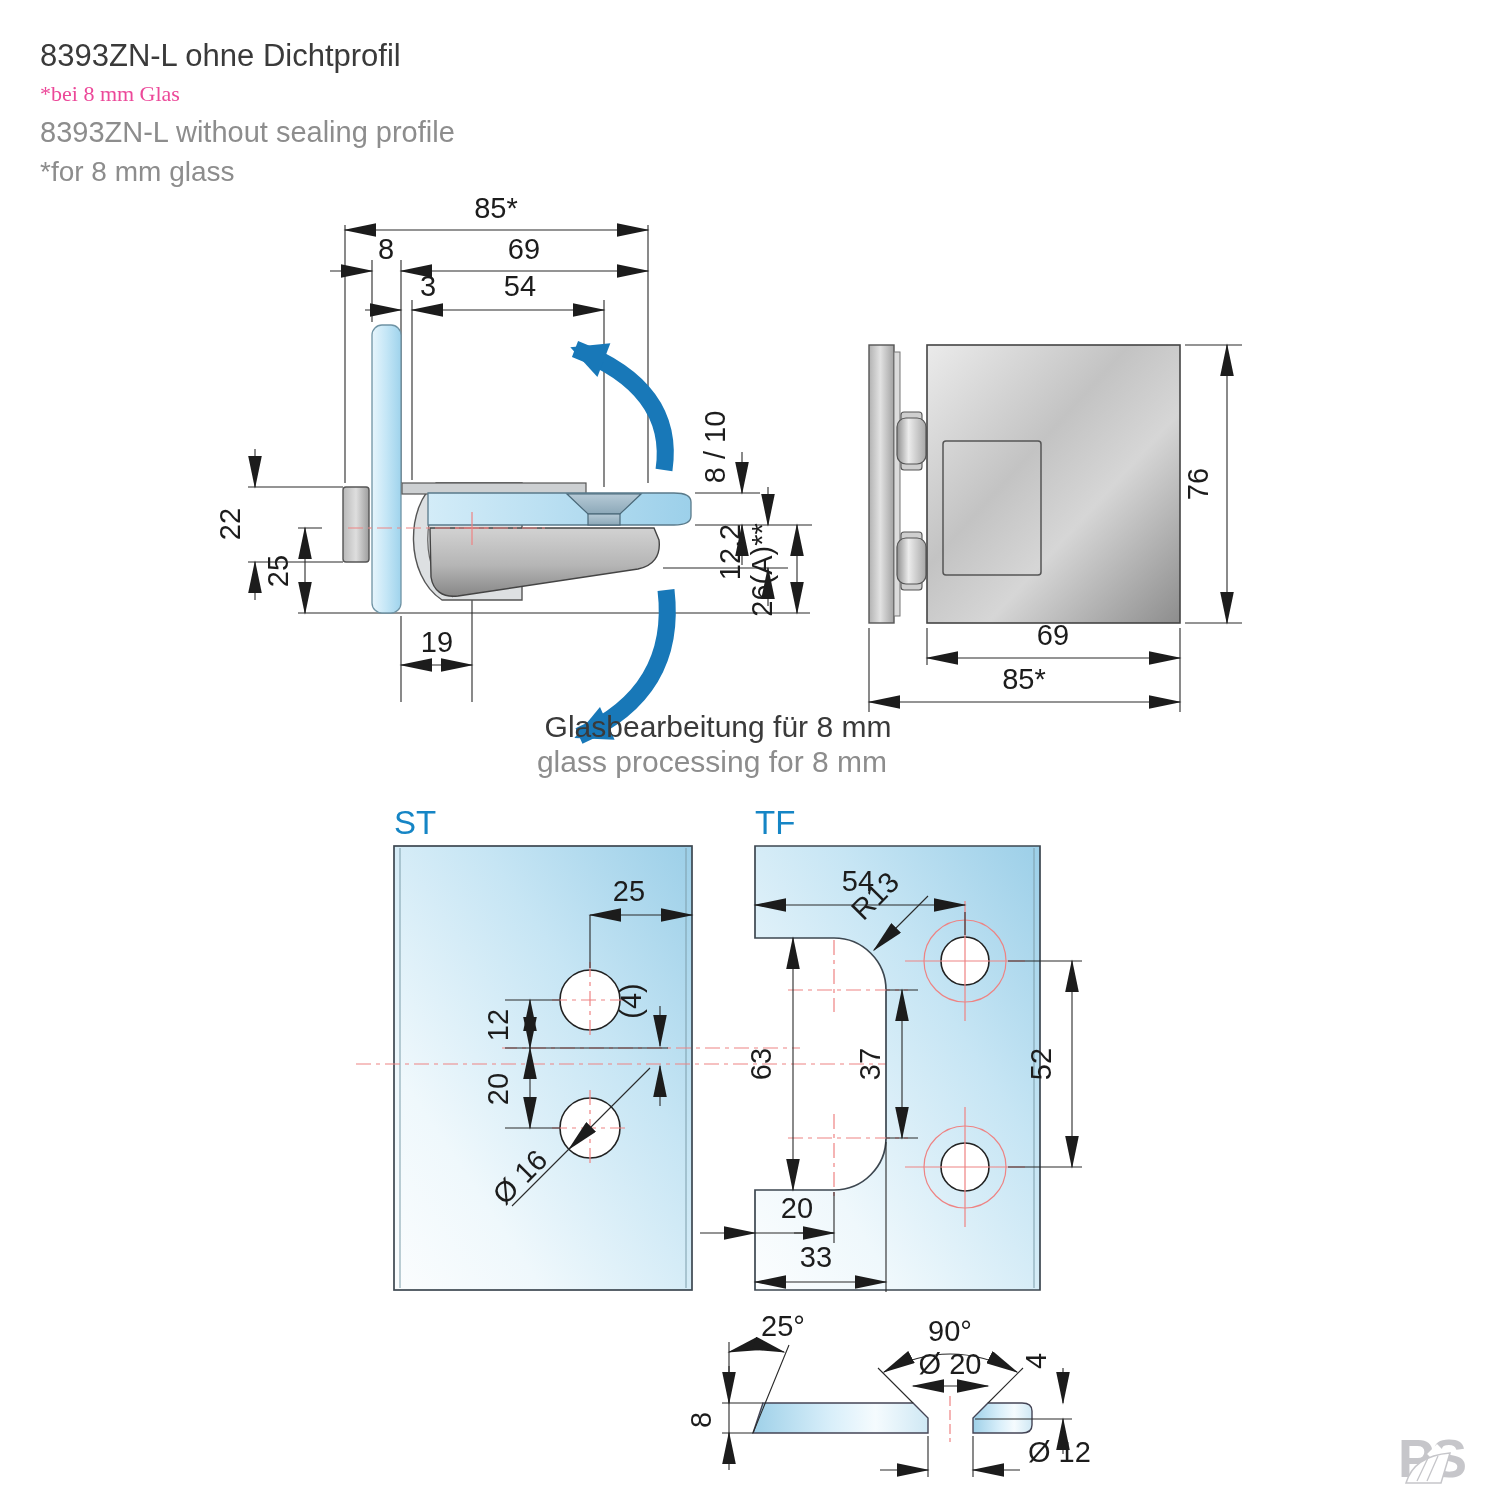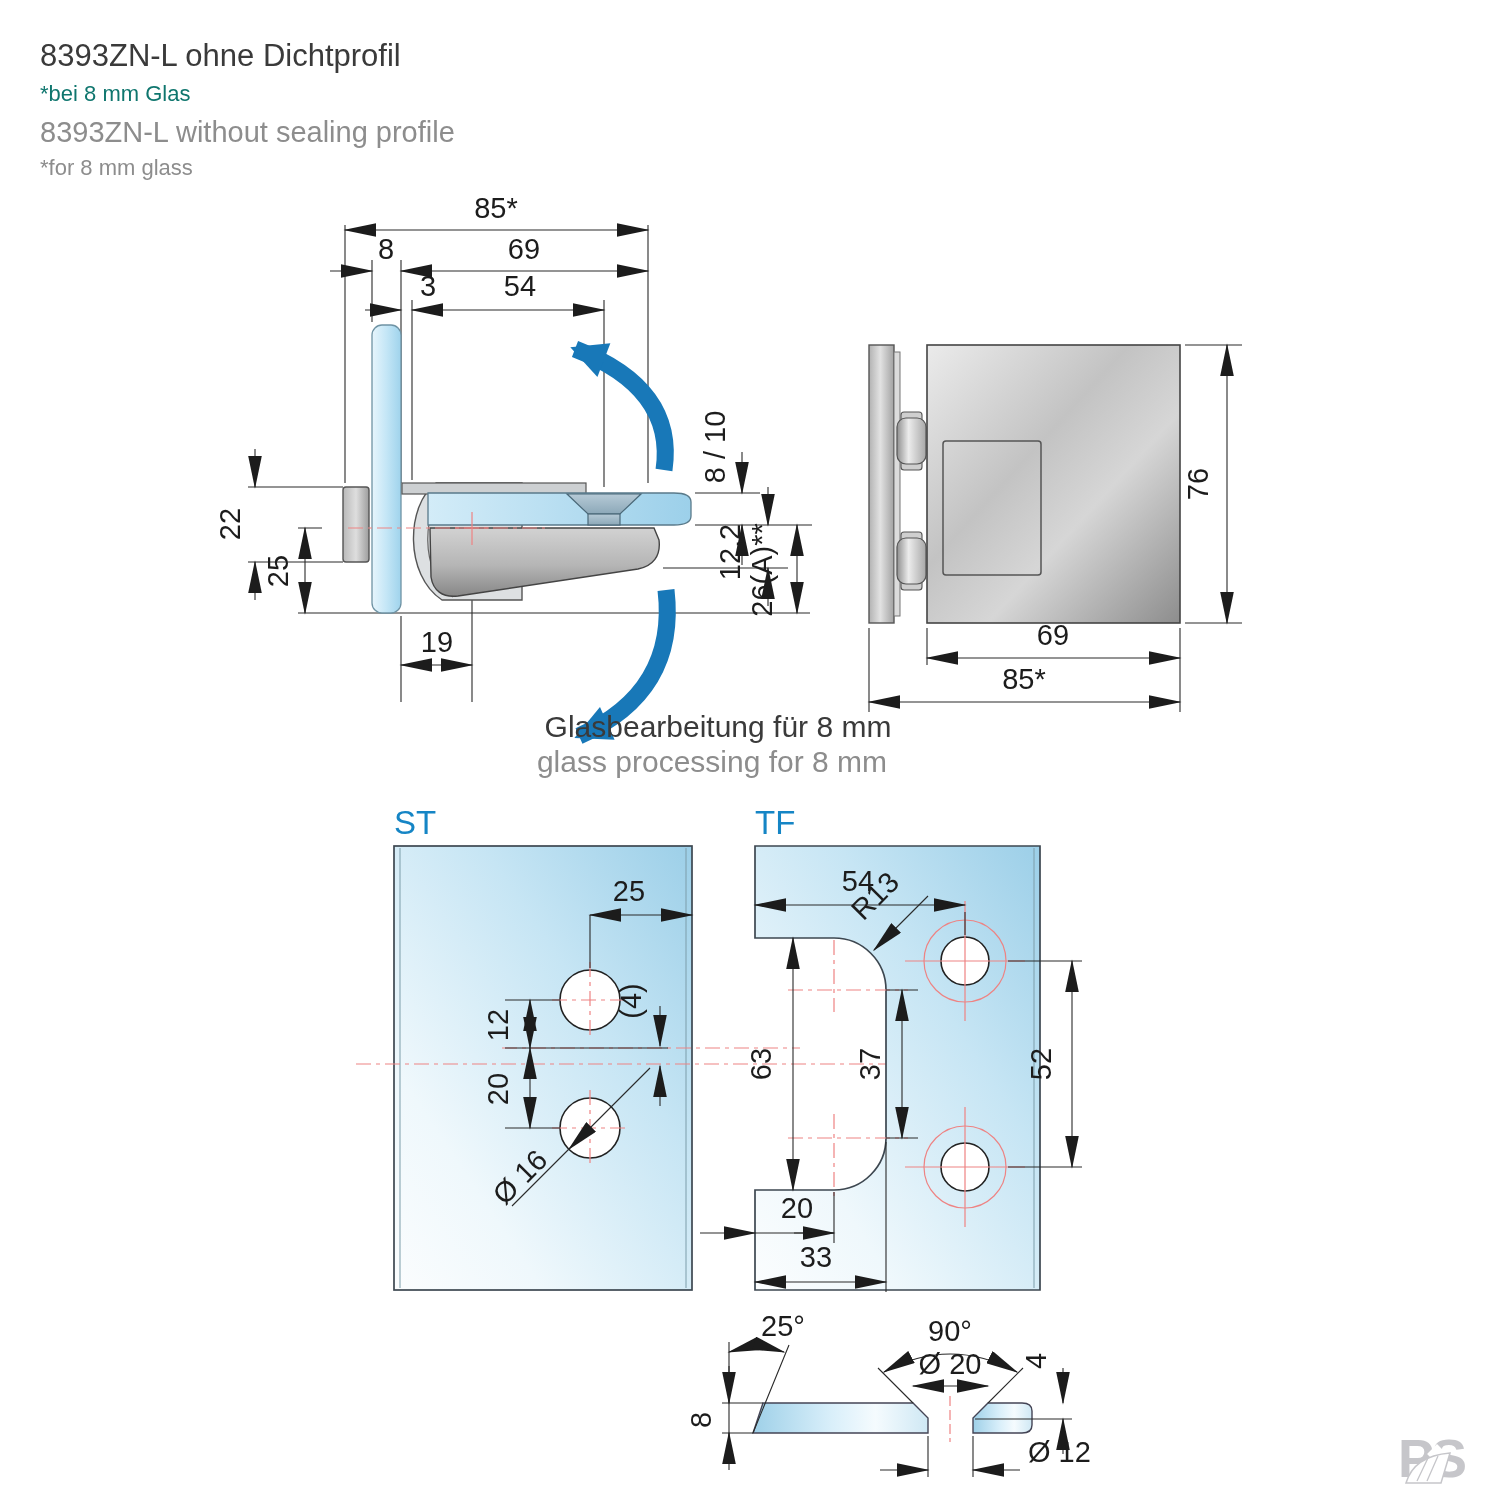--- a/index.html
+++ b/index.html
@@ -1,22 +1,22 @@
 <!DOCTYPE html>
 <html><head>
 <meta charset="utf-8">
 <style>
   html,body{margin:0;padding:0;background:#fff;}
   .page{position:relative;width:1500px;height:1500px;background:#fff;overflow:hidden;
         font-family:"Liberation Sans", sans-serif;}
   .hdr{position:absolute;left:40px;top:18px;line-height:1.18;margin-top:20px;}
   .t-de{font-size:31px;color:#3a3a3a;margin-bottom:6px;}
-  .n-de{font-size:22px;color:#0f766e;}
+  .n-de{font-size:22px;color:#ec4899;font-family:Liberation Serif, serif;}
   .t-en{font-size:29px;color:#8d8d8d;margin-top:8px;margin-bottom:6px;}
-  .n-en{font-size:22px;color:#8d8d8d;}
+  .n-en{font-size:28px;color:#8d8d8d;}
   svg{position:absolute;left:0;top:0;}
   svg text{font-family:"Liberation Sans", sans-serif;font-size:29px;fill:#1c1c1c;}
   text.sec1{font-size:30px;fill:#3a3a3a;}
   text.sec2{font-size:30px;fill:#8d8d8d;}
   text.plabel{font-size:33px;fill:#1585c5;}
   text.logo{font-size:54px;font-weight:bold;fill:#c6c6ca;letter-spacing:-3px;}
   .thin{stroke:#2a2a2a;stroke-width:1.1;fill:none;}
   .edge{stroke:#3d4750;stroke-width:1.7;}
   .red{stroke:#ee8383;stroke-width:1.2;fill:none;}
   .reddd{stroke:#ee8383;stroke-width:1.2;fill:none;stroke-dasharray:15 5 4 5;}

